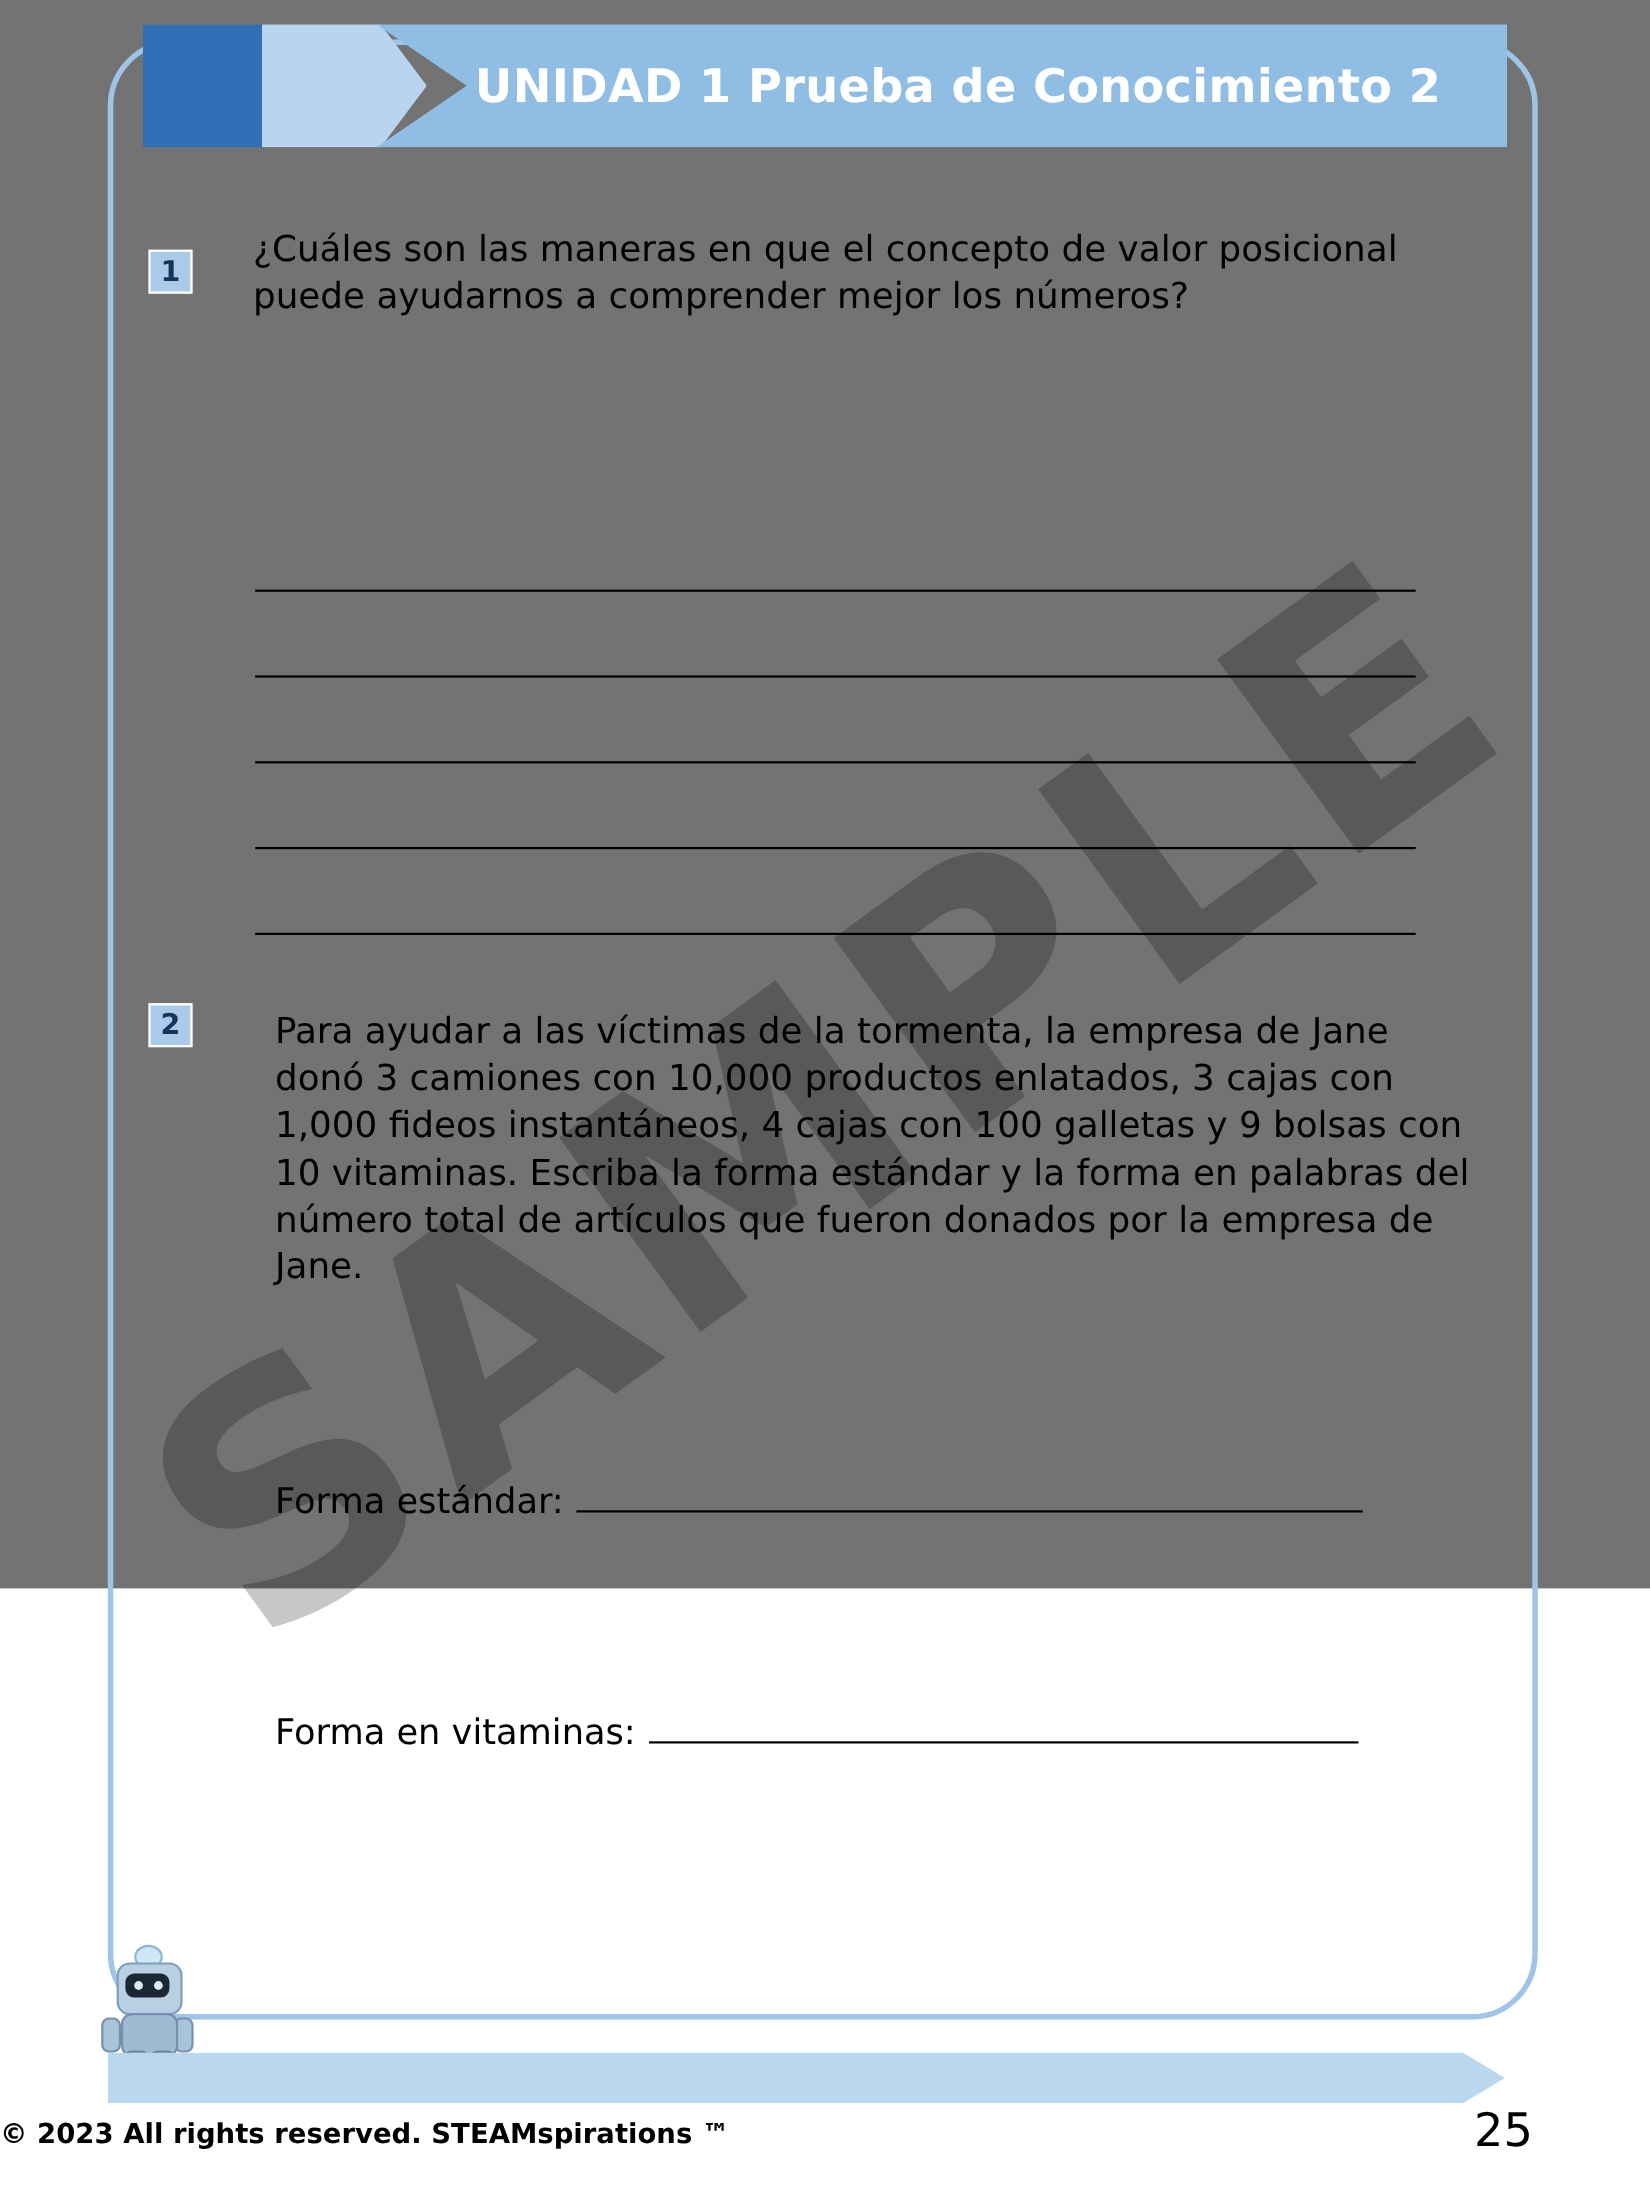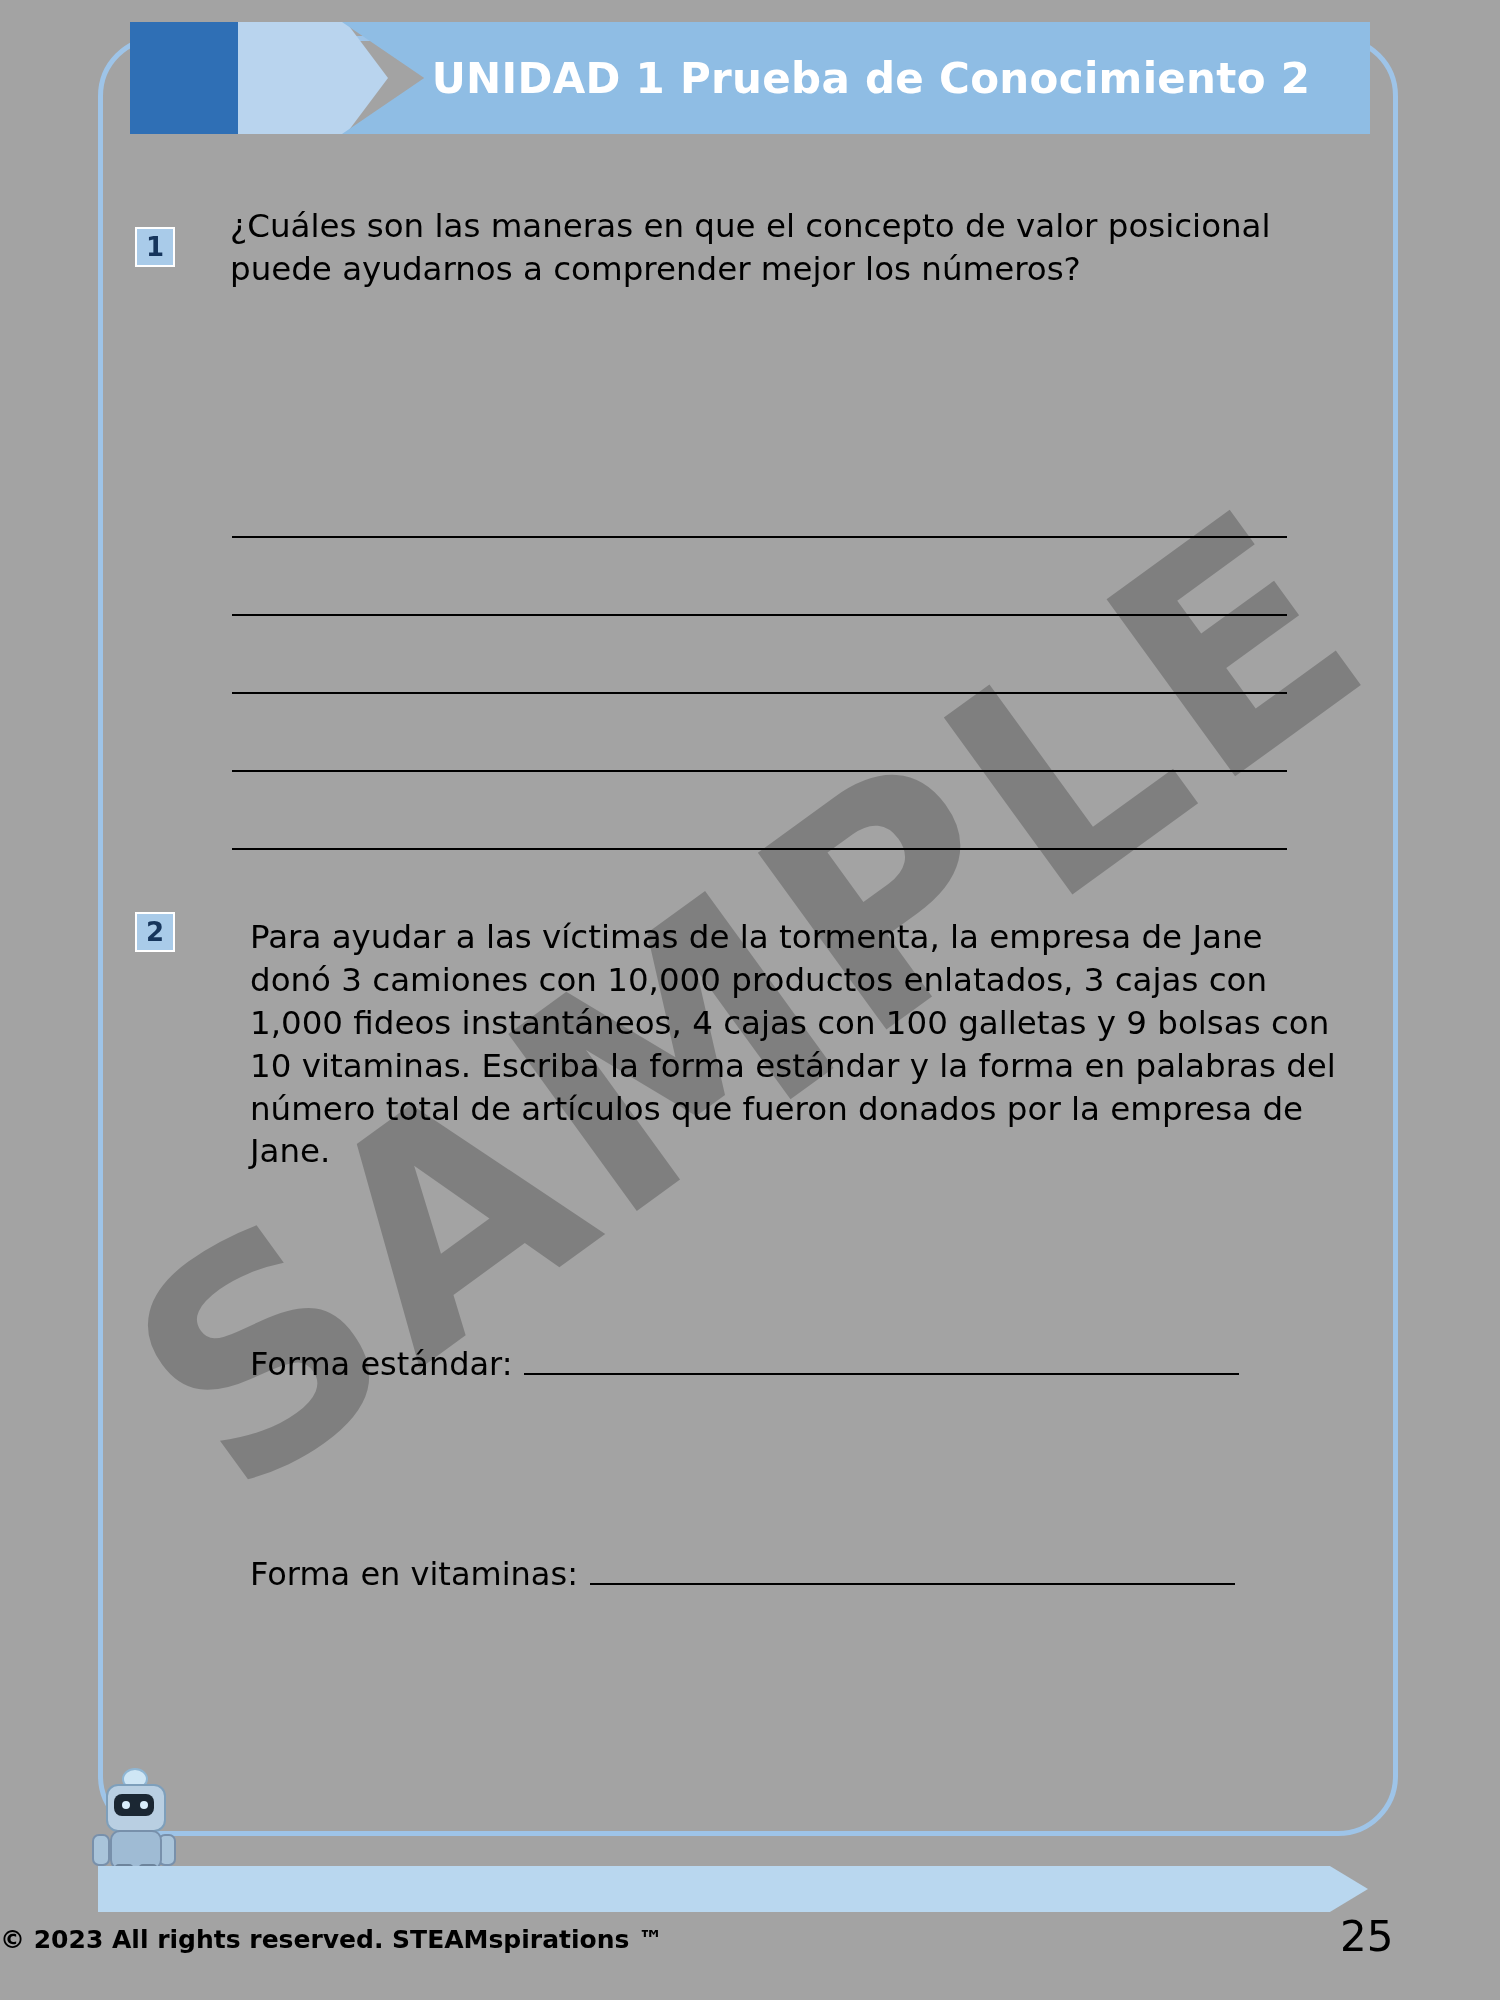--- a/index.html
+++ b/index.html
@@ -12,22 +12,22 @@
     background: #ffffff;
     font-family: "DejaVu Sans", sans-serif;
     overflow: hidden;
     position: relative;
   }
 
   .page {
     position: absolute;
     left: 0; top: 0;
     width: 1500px;
-    height: 2000px;
-    background: #a3a3a3;
+    height: 1444px;
+    background: #737373;
   }
 
   
   .page-frame {
     position: absolute;
     left: 98px;
     top: 36px;
     width: 1300px;
     height: 1800px;
     border: 5px solid #9ec4e8;

